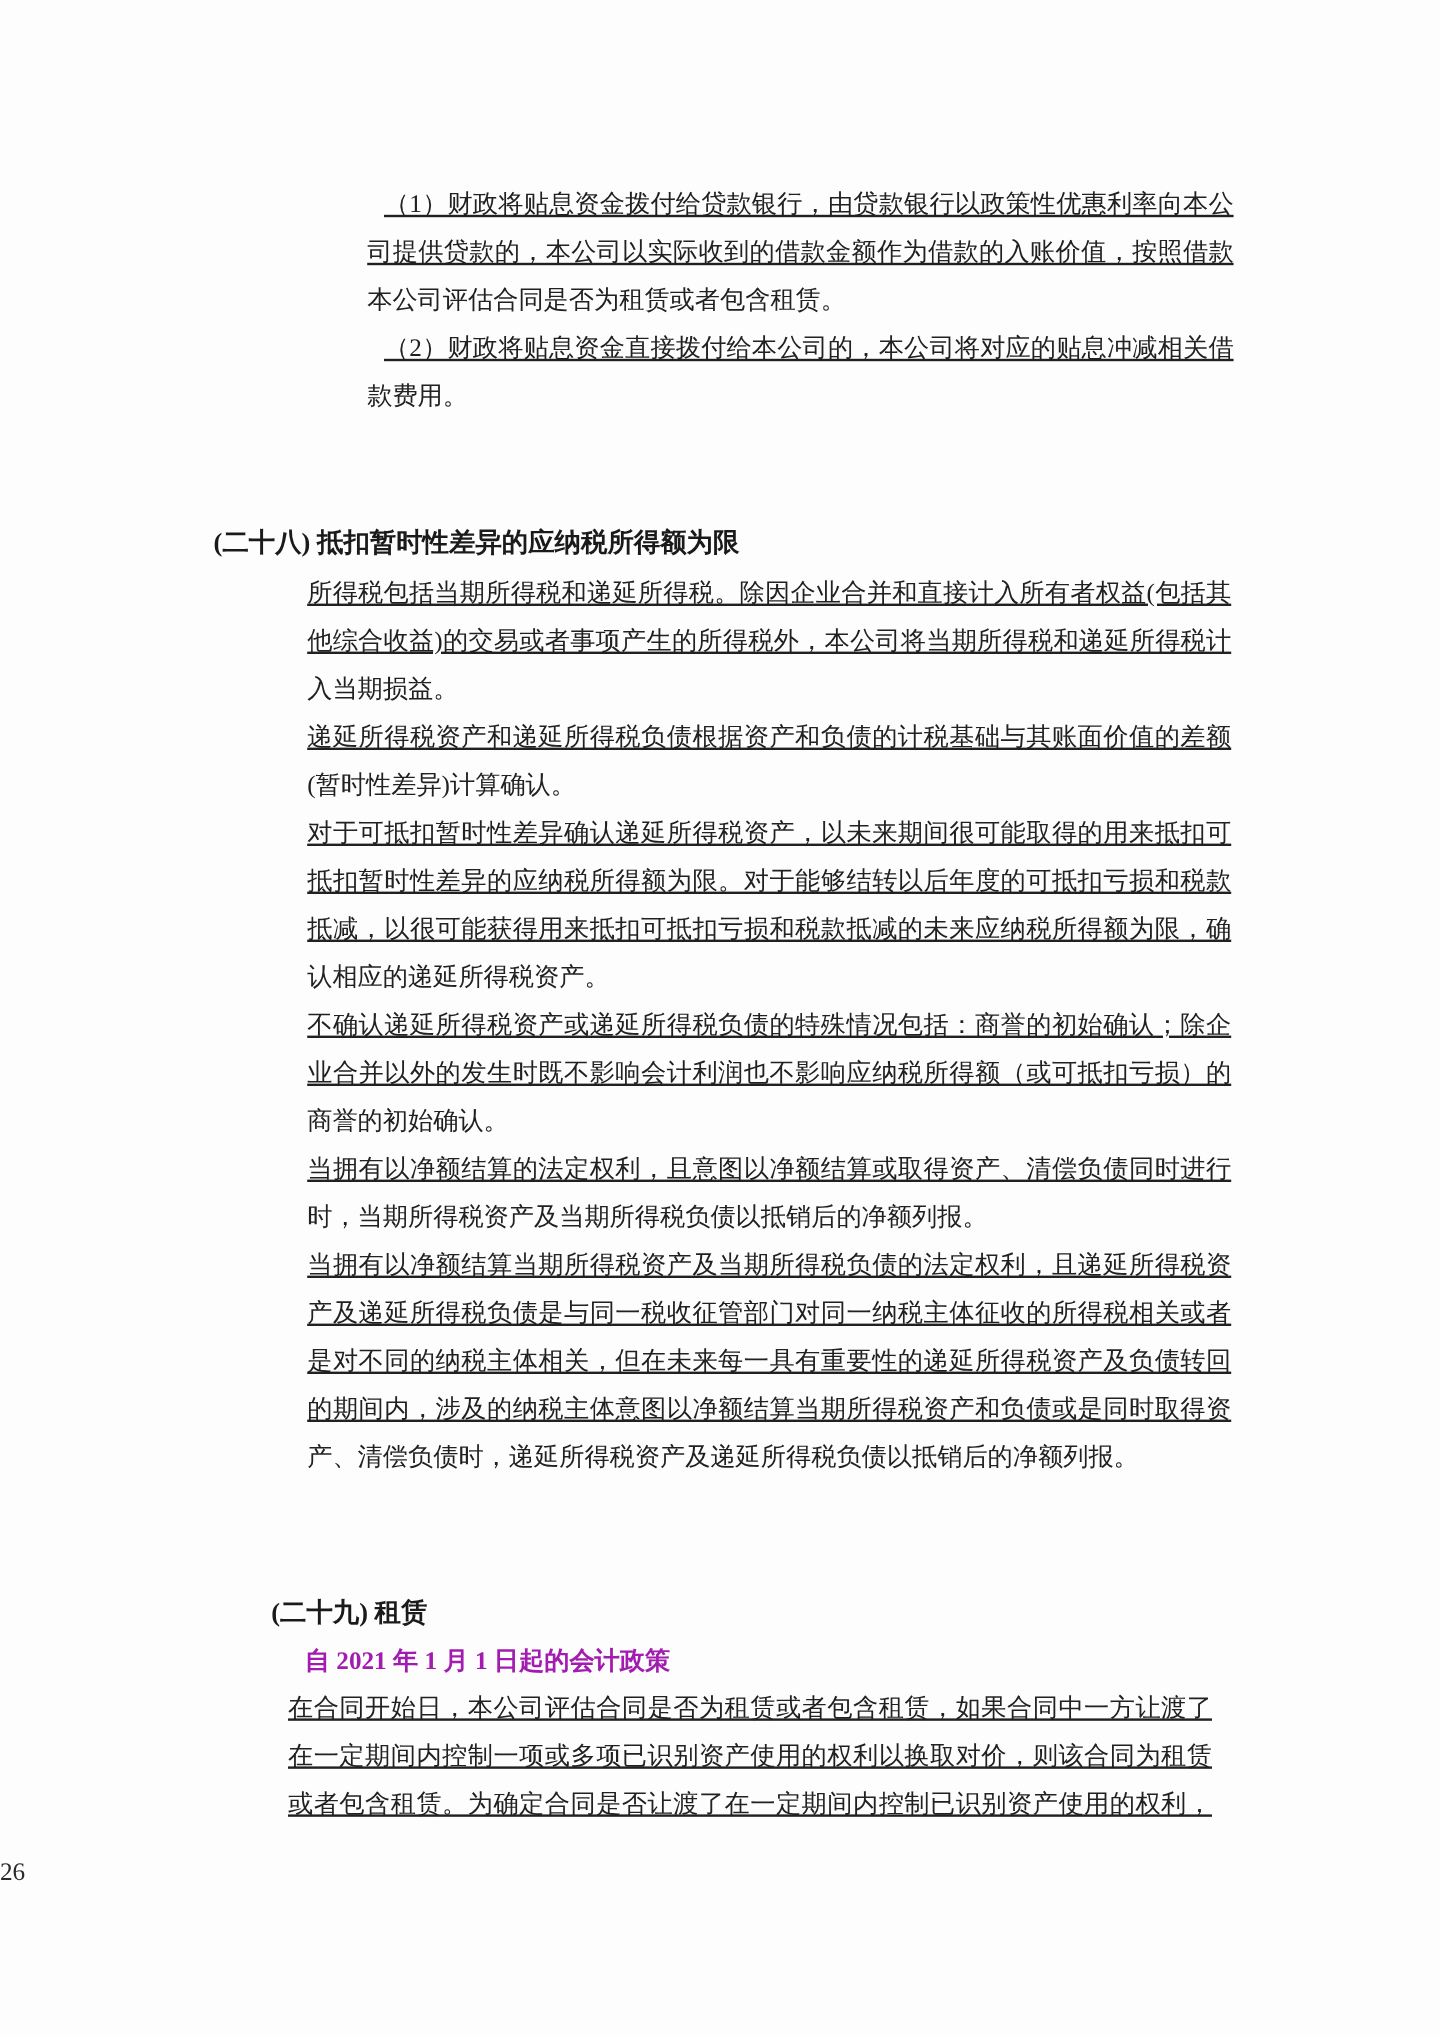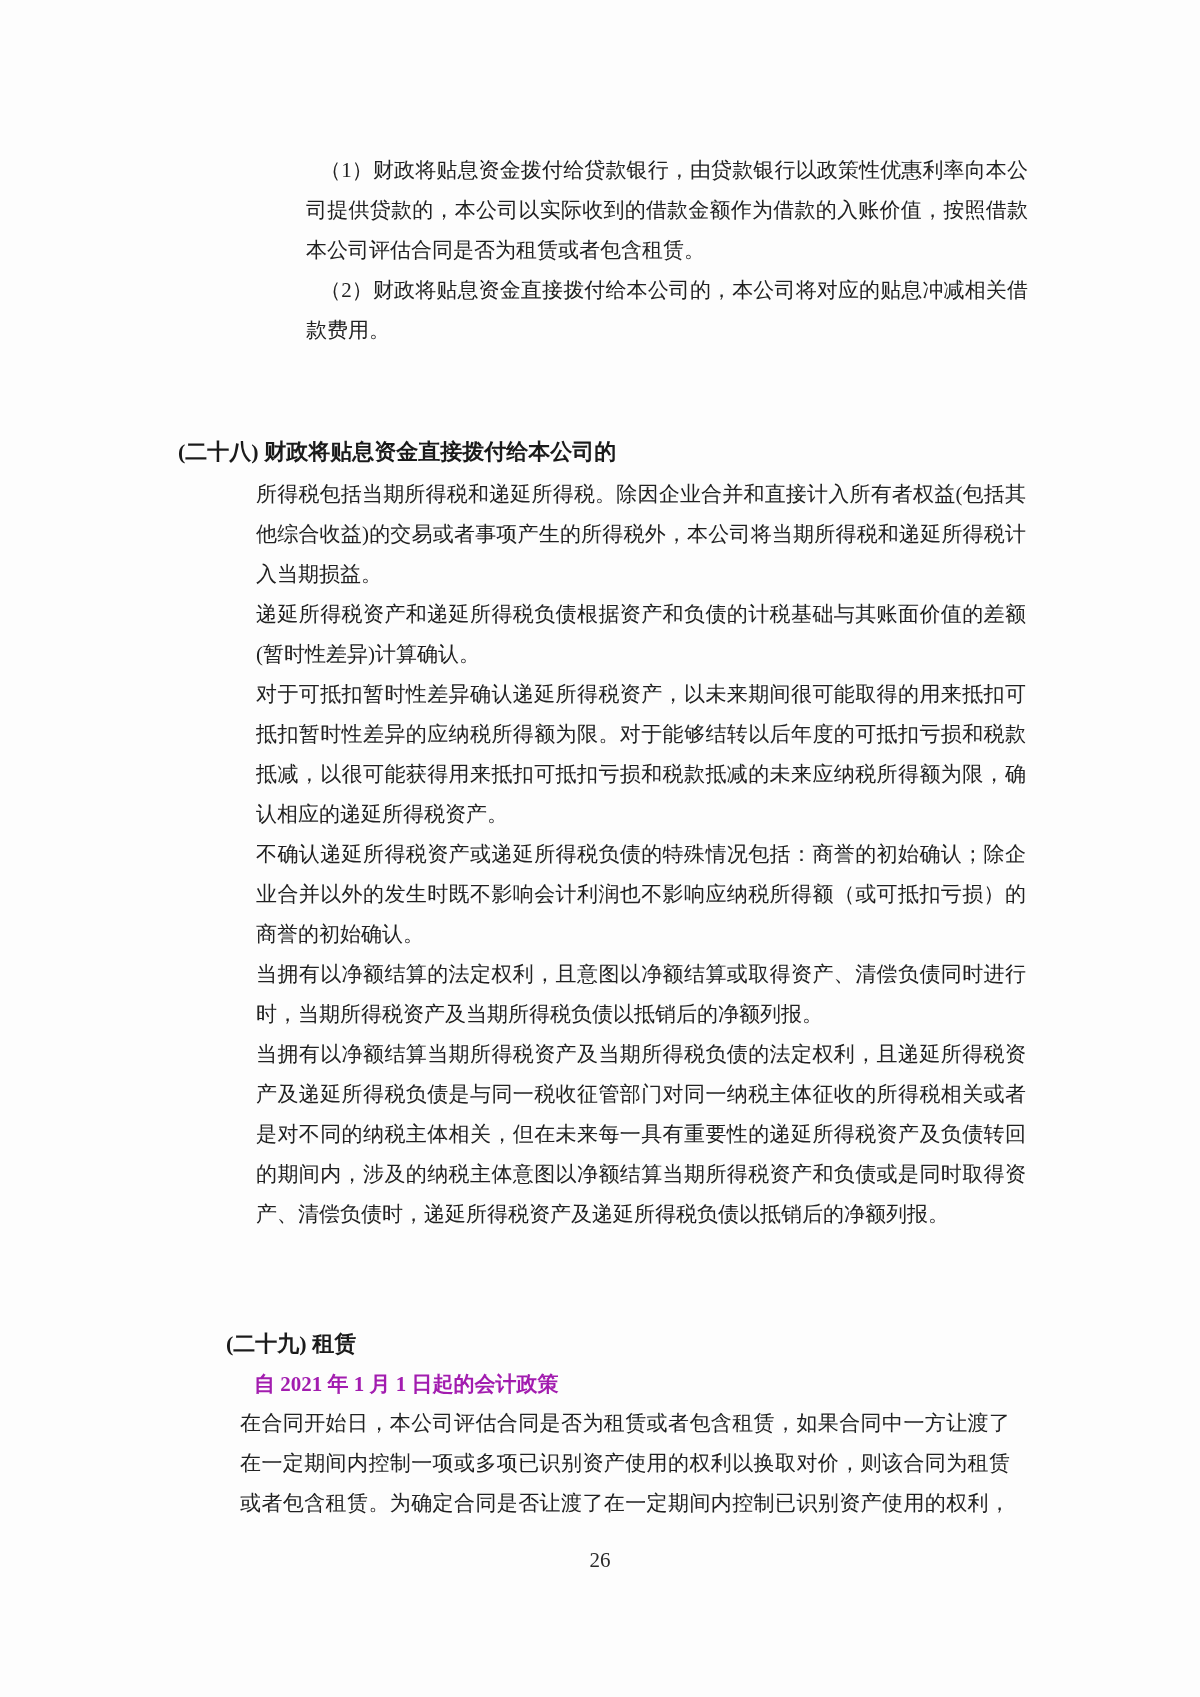--- a/index.html
+++ b/index.html
@@ -12,21 +12,21 @@
     color: #212121;
     font-family: "Liberation Serif", "DejaVu Serif", serif;
     overflow: hidden;
   }
   .block {
     position: absolute;
     font-size: 21px;
     line-height: 40px;
   }
   .ln { height: 40px; }
-  .j { text-align: justify; text-align-last: justify; }
+  .j { text-align: justify; text-align-last: justify; text-decoration: underline; }
   .ind { text-indent: 14px; }
   .heading {
     position: absolute;
     font-size: 22px;
     line-height: 40px;
     font-weight: bold;
     color: #1a1a1a;
     white-space: nowrap;
   }
   .subheading {
@@ -40,40 +40,39 @@
   #intro { left: 306px; top: 150px; width: 722px; }
   #s28-heading { left: 178px; top: 432px; }
   #s28-body { left: 256px; top: 474px; width: 770px; }
   #s29-heading { left: 178px; top: 1324px; margin-left: 48px; }
   #s29-subheading { left: 254px; top: 1364px; }
   #s29-body { left: 240px; top: 1403px; width: 770px; }
   #page-number {
     position: absolute;
     left: 0; top: 1545px;
     width: 1200px;
-    text-align: center;
     font-size: 21px;
     line-height: 30px;
     color: #2a2a2a;
   }
 </style>
 </head>
 <body>
 
 <div class="page">
 
   <div class="block" id="intro">
     <div class="ln j ind">（1）财政将贴息资金拨付给贷款银行，由贷款银行以政策性优惠利率向本公</div>
     <div class="ln j">司提供贷款的，本公司以实际收到的借款金额作为借款的入账价值，按照借款</div>
     <div class="ln">本公司评估合同是否为租赁或者包含租赁。</div>
     <div class="ln j ind">（2）财政将贴息资金直接拨付给本公司的，本公司将对应的贴息冲减相关借</div>
     <div class="ln">款费用。</div>
   </div>
 
-  <div class="heading" id="s28-heading">(二十八) 财政将贴息资金直接拨付给本公司的</div>
+  <div class="heading" id="s28-heading">(二十八) 抵扣暂时性差异的应纳税所得额为限</div>
 
   <div class="block" id="s28-body">
     <div class="ln j">所得税包括当期所得税和递延所得税。除因企业合并和直接计入所有者权益(包括其</div>
     <div class="ln j">他综合收益)的交易或者事项产生的所得税外，本公司将当期所得税和递延所得税计</div>
     <div class="ln">入当期损益。</div>
     <div class="ln j">递延所得税资产和递延所得税负债根据资产和负债的计税基础与其账面价值的差额</div>
     <div class="ln">(暂时性差异)计算确认。</div>
     <div class="ln j">对于可抵扣暂时性差异确认递延所得税资产，以未来期间很可能取得的用来抵扣可</div>
     <div class="ln j">抵扣暂时性差异的应纳税所得额为限。对于能够结转以后年度的可抵扣亏损和税款</div>
     <div class="ln j">抵减，以很可能获得用来抵扣可抵扣亏损和税款抵减的未来应纳税所得额为限，确</div>

